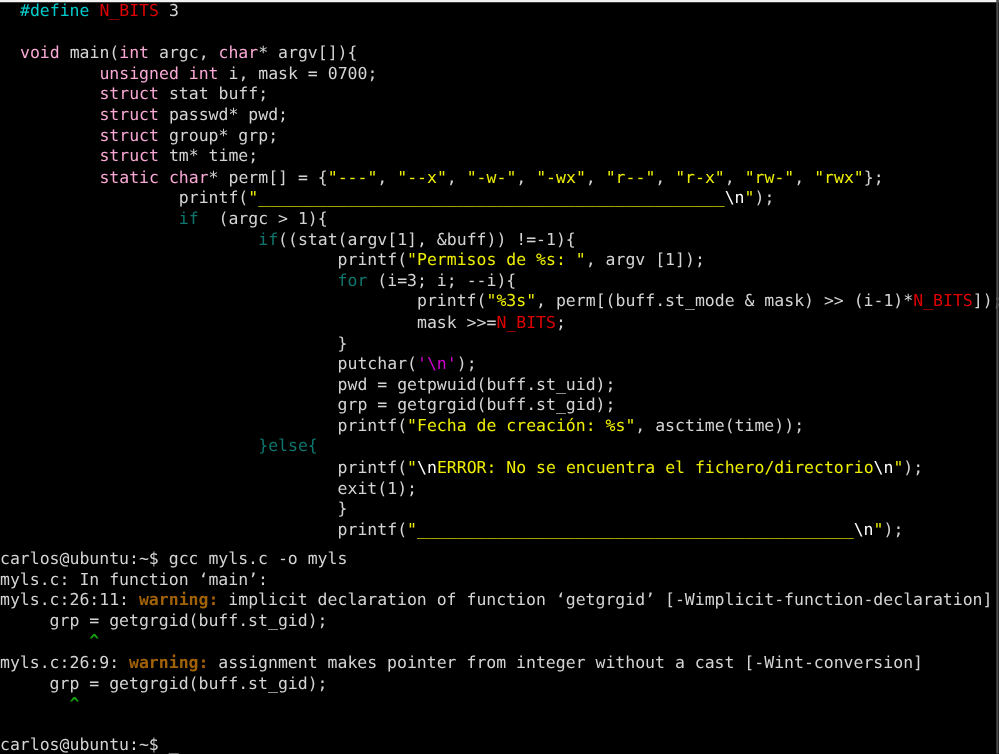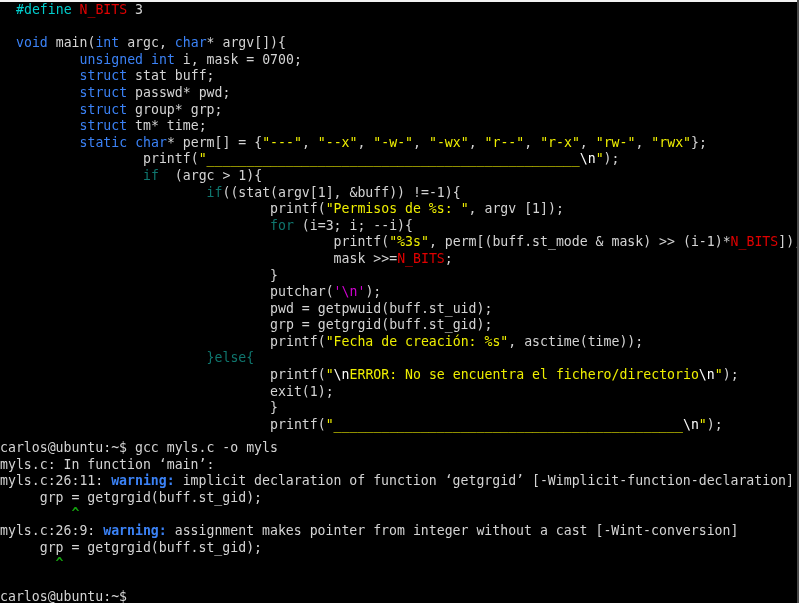--- a/index.html
+++ b/index.html
@@ -62,31 +62,31 @@
   }
 
   .line {
     height: 16.6px;
     white-space: pre;
     overflow: hidden;
   }
 
   
   .c-plain    { color: #d4d4d4; }
-  .c-keyword  { color: #3b82f6; }
+  .c-keyword  { color: #f9a8d4; }
   .c-preproc  { color: #00cdcd; }
   .c-macro    { color: #e00000; }
   .c-string   { color: #eeee00; }
   .c-control  { color: #0f766e; }
   .c-char     { color: #d000d0; }
   .c-esc      { color: #ffffff; }
 
   
   .t-plain    { color: #d4d4d4; }
-  .t-warn     { color: #3b82f6; font-weight: bold; margin-top: 16px; }
+  .t-warn     { color: #a16207; font-weight: bold; margin-top: 16px; }
   .t-caret    { color: #13a10e; font-weight: bold; }
   .t-cursor   { color: #d4d4d4; }
 </style>
 </head>
 <body>
 
 <div id="screen">
 
   <div id="top-edge"></div>
 

